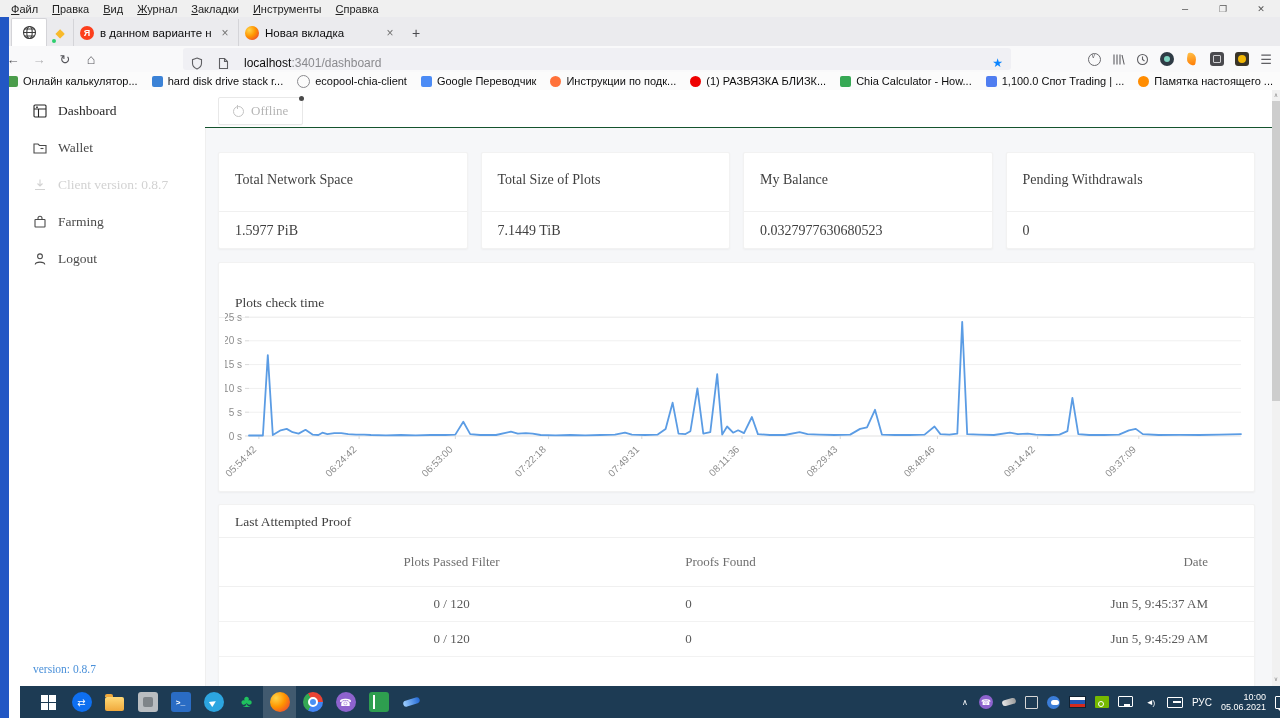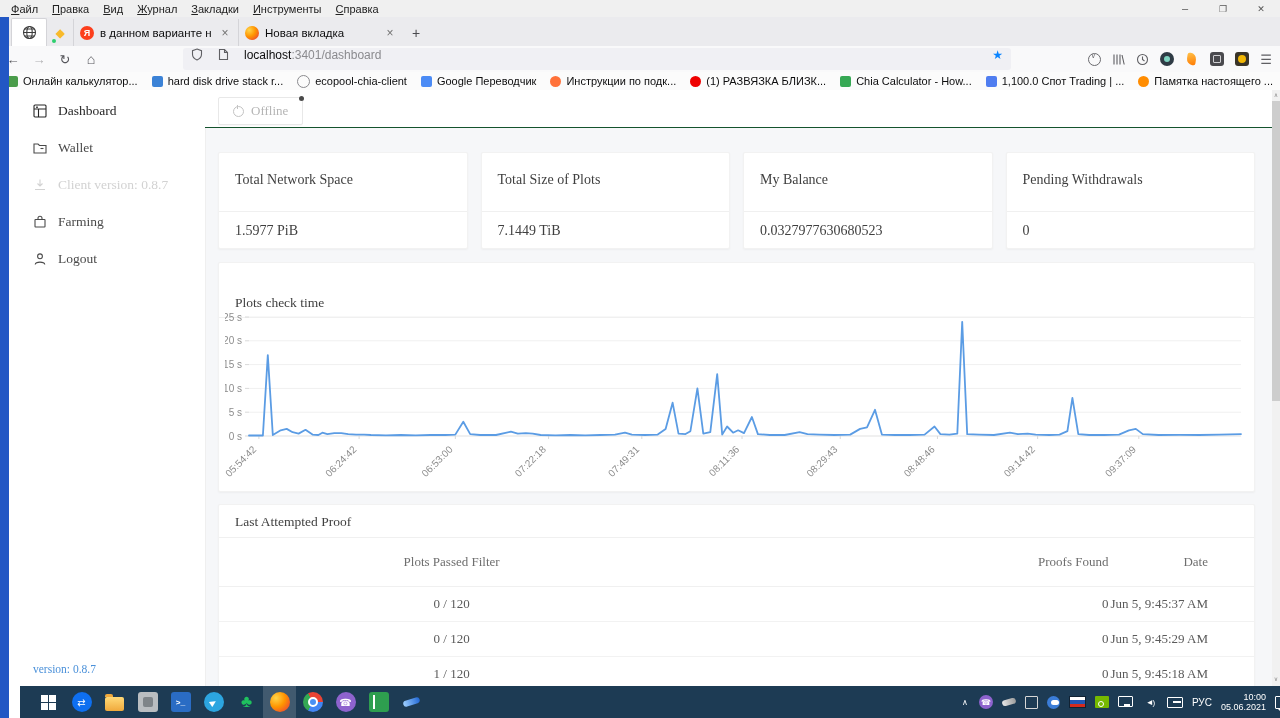--- a/index.html
+++ b/index.html
@@ -41,21 +41,21 @@
 
   
   .navbar{position:absolute;left:0;top:46px;width:1280px;height:26px;background:#f9f9fa;
           display:flex;align-items:center;}
   .navbtn{width:26px;text-align:center;color:#55555a;font-size:13px;}
   .navbtn.back::before{content:"←";}
   .navbtn.fwd::before{content:"→";color:#b1b1b3;}
   .navbtn.reload::before{content:"↻";}
   .navbtn.home::before{content:"⌂";font-size:14px;}
   .urlbar{position:absolute;left:183px;top:2px;width:828px;height:22px;background:#f0f0f4;
-          border-radius:3px;display:flex;align-items:flex-start;padding:0 8px;box-sizing:border-box;gap:15px;}
+          border-radius:3px;display:flex;align-items:flex-end;padding:0 8px;box-sizing:border-box;gap:15px;}
   .urltext{font-size:12px;color:#0c0c0d;white-space:nowrap;}
   .urltext .path{color:#8a8a8e;}
   .star-icon{margin-left:auto;color:#0a84ff;font-size:12px;}
   .star-icon::before{content:"★";}
   .right-icons{position:absolute;right:8px;top:0;height:26px;display:flex;align-items:center;gap:11px;}
   .pocket-icon{width:11px;height:11px;border:1.5px solid #6a6a6e;border-radius:50%;position:relative;}
   .pocket-icon::after{content:"∨";position:absolute;left:1.5px;top:-2px;font-size:7px;color:#6a6a6e;}
   .ham-icon{color:#5f5f63;font-size:13px;}
   .ham-icon::before{content:"☰";}
   .ext{width:14px;height:14px;border-radius:3px;position:relative;}
@@ -112,21 +112,21 @@
               font-family:"Liberation Serif",serif;font-size:13.5px;color:#3f3f3f;margin-top:24px;}
   #chart-holder{position:absolute;left:6px;top:32px;}
 
   .table-card{position:absolute;left:13px;top:414px;width:1037px;height:220px;box-sizing:border-box;}
   .table-head{height:33px;box-sizing:border-box;padding:9px 16px 0;border-bottom:1px solid #f0f0f0;
               font-family:"Liberation Serif",serif;font-size:13.5px;color:#3f3f3f;}
   table.proofs{width:100%;border-collapse:collapse;font-family:"Liberation Serif",serif;font-size:13px;}
   table.proofs th{height:46px;font-weight:normal;color:#6e6e6e;border-bottom:1px solid #f0f0f0;}
   table.proofs td{height:32px;color:#5a5a5a;border-bottom:1px solid #f2f2f2;}
   .c-plots{width:46.5%;text-align:center;}
-  .c-proofs{width:42.5%;text-align:right;}
+  .c-proofs{width:42.5%;text-align:left;}
   .c-date{text-align:right;padding-right:46px;white-space:nowrap;}
 
   
   .scrollbar{position:absolute;right:0;top:0;width:8px;height:596px;background:#f1f1f1;}
   .sb-arrow{position:absolute;left:0;width:8px;height:10px;color:#8a8a8a;font-size:6px;text-align:center;line-height:10px;}
   .sb-arrow.up{top:0;}
   .sb-arrow.up::before{content:"∧";}
   .sb-arrow.down{bottom:2px;}
   .sb-arrow.down::before{content:"∨";}
   .sb-thumb{position:absolute;left:0;top:11px;width:8px;height:300px;background:#cdcdcd;}
@@ -453,25 +453,20 @@
               <tr>
                 <td class="c-plots">0 / 120</td>
                 <td class="c-proofs">0</td>
                 <td class="c-date">Jun 5, 9:45:37 AM</td>
               </tr>
               <tr>
                 <td class="c-plots">0 / 120</td>
                 <td class="c-proofs">0</td>
                 <td class="c-date">Jun 5, 9:45:29 AM</td>
               </tr>
-              <tr>
-                <td class="c-plots">1 / 120</td>
-                <td class="c-proofs">0</td>
-                <td class="c-date">Jun 5, 9:45:18 AM</td>
-              </tr>
             </tbody>
         </table>
       </div>
     </div>
 
     <div class="scrollbar">
       <span class="sb-arrow up"></span>
       <span class="sb-thumb"></span>
       <span class="sb-arrow down"></span>
     </div>

